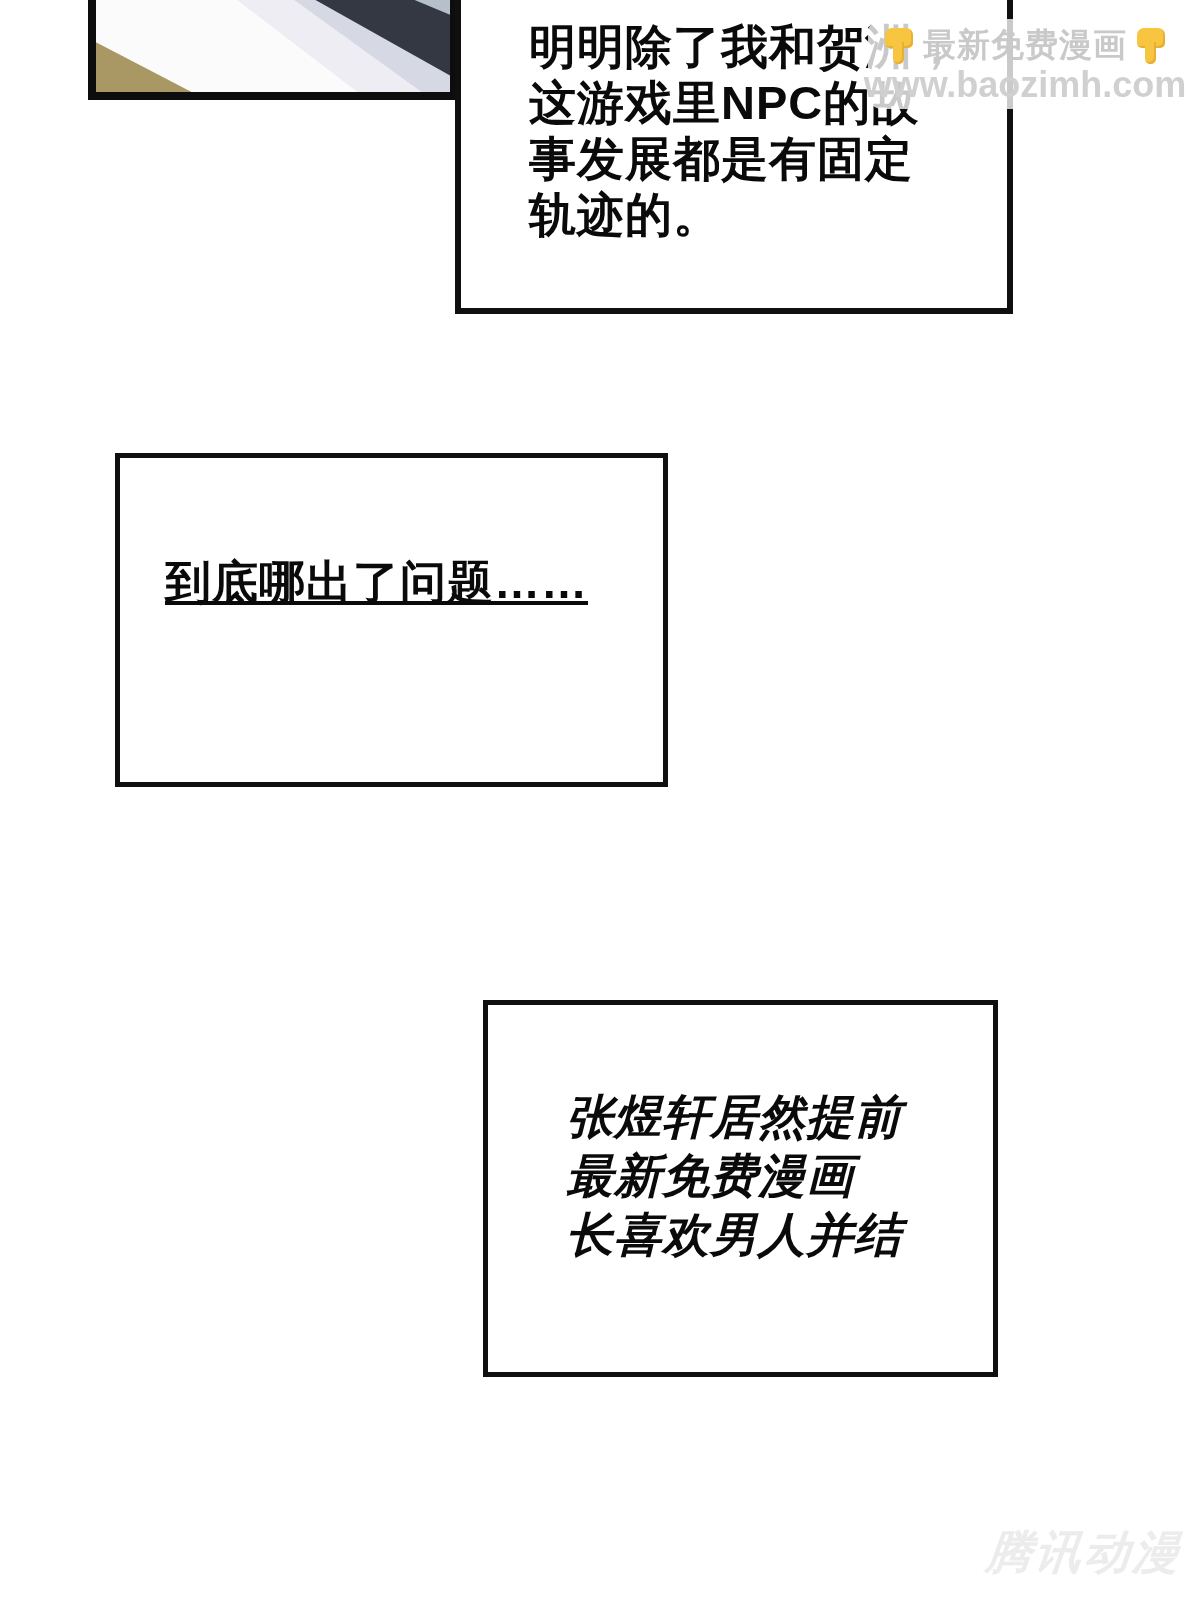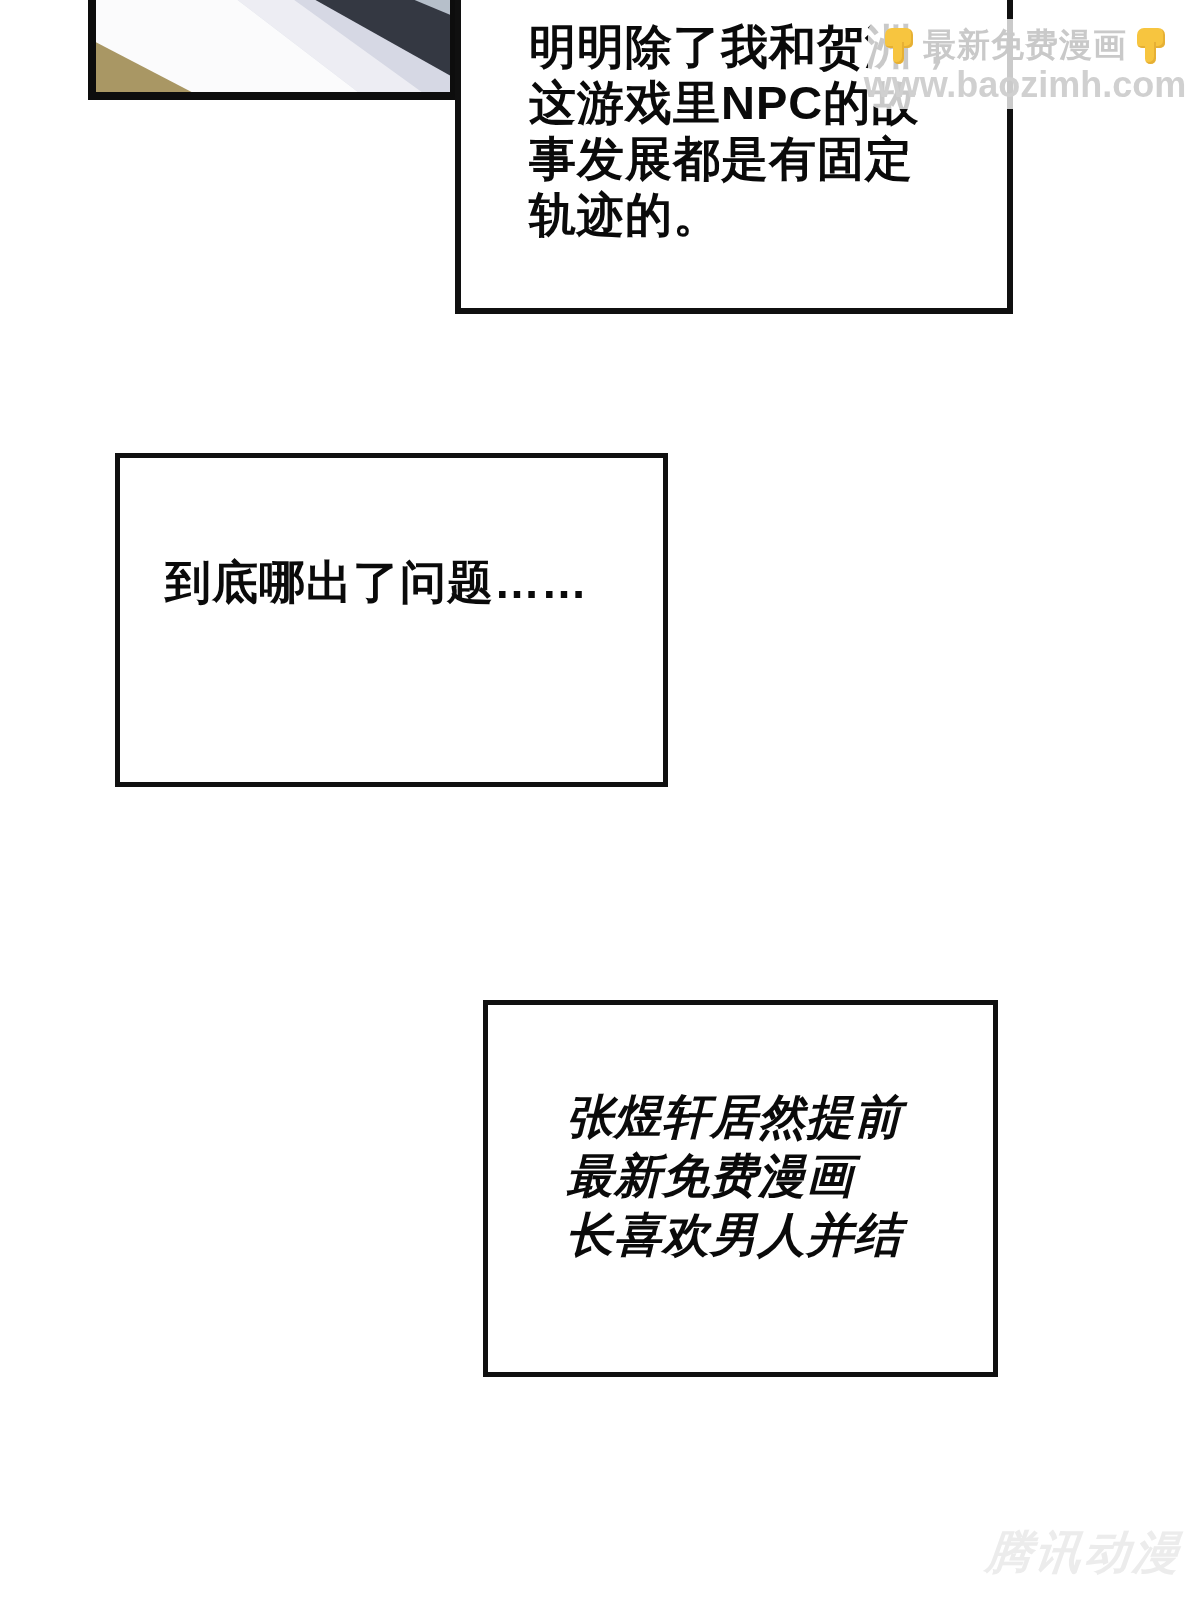--- a/index.html
+++ b/index.html
@@ -30,21 +30,21 @@
   }
   .box .line { white-space:nowrap; }
   .box-top {
     left:455px; top:0; width:558px; height:314px;
     border:6px solid #101010; border-top:none;
     padding:19px 0 0 68px; font-size:47px; line-height:56px; letter-spacing:1px;
   }
   .box-middle {
     left:115px; top:453px; width:553px; height:334px;
     border:5px solid #101010;
-    padding:94px 16px 0 45px; font-size:46px; line-height:60px; letter-spacing:1px;
+    padding:94px 16px 0 45px; font-size:46px; line-height:60px; letter-spacing:1px;text-decoration:underline;
   }
   .box-bottom {
     left:483px; top:1000px; width:515px; height:377px;
     border:5px solid #101010;
     padding:82px 0 0 78px; font-size:47px; line-height:59px; letter-spacing:1px;font-style:italic;
   }
 
   
   .watermark {
     position:absolute; left:868px; top:19px; width:314px; height:90px;

